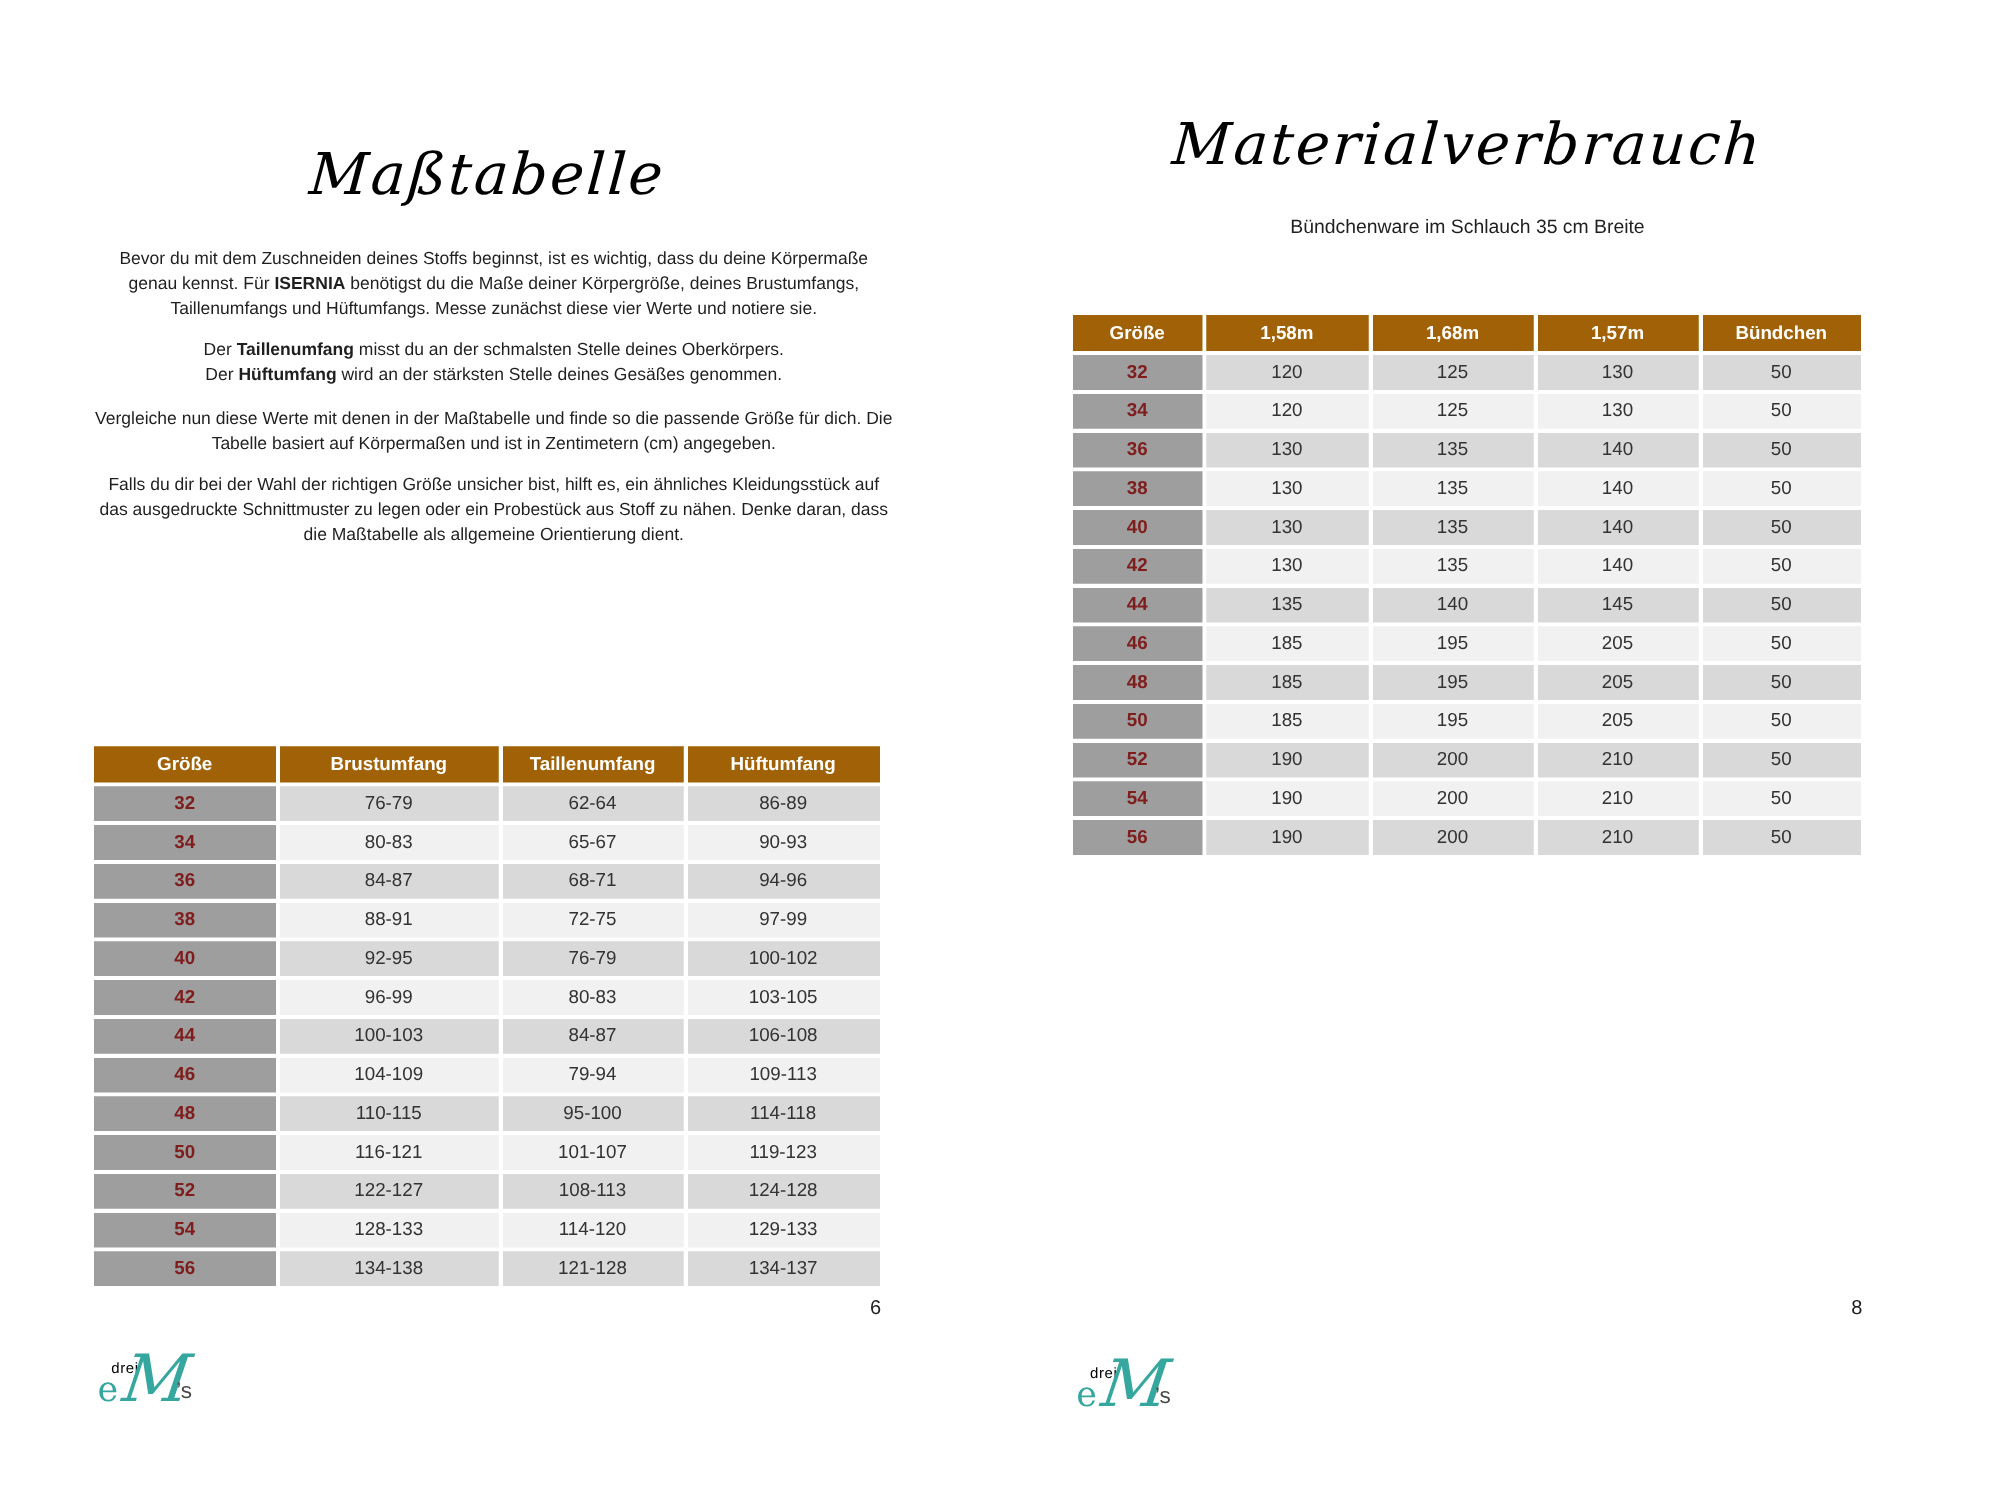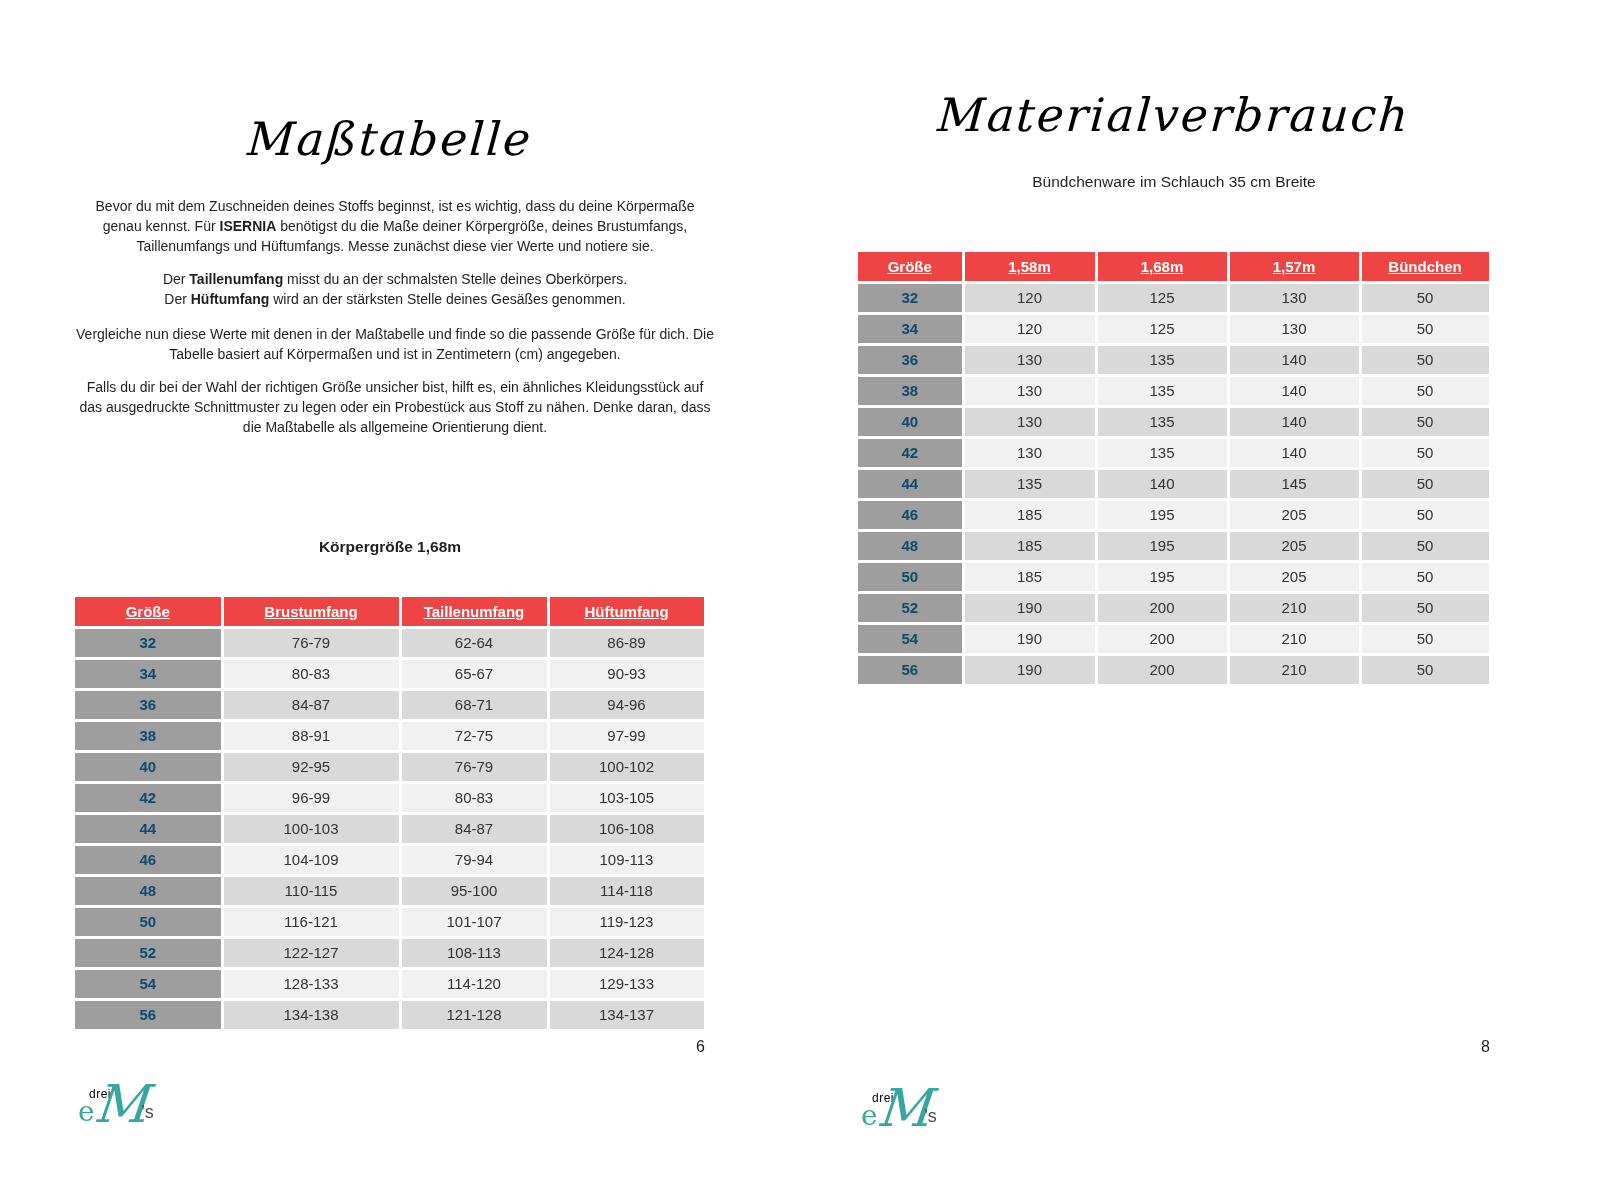--- a/index.html
+++ b/index.html
@@ -63,26 +63,26 @@
 
   table.data-table th, table.data-table td {
     border-right: 3px solid #ffffff;
     border-bottom: 3px solid #ffffff;
     text-align: center;
     vertical-align: middle;
     padding: 0;
     overflow: hidden;
   }
   table.data-table thead th {
-    background: #ef4444; color: #ffffff;
-    font-weight: 700; height: 30px; text-decoration: underline;
+    background: #a16207; color: #ffffff;
+    font-weight: 700; height: 30px;
   }
   table.data-table tbody tr { height: 31px; }
   table.data-table tbody th {
-    background: #9e9e9e; color: #0c4a6e; font-weight: 700;
+    background: #9e9e9e; color: #7f1d1d; font-weight: 700;
   }
   table.data-table tbody td { color: #333333; }
   table.data-table tbody tr:nth-child(odd)  td { background: #d9d9d9; }
   table.data-table tbody tr:nth-child(even) td { background: #f1f1f1; }
 
   .pagenum {
     position: absolute; top: 1038px; right: 0;
     font-size: 16px; color: #1f1f1f;
   }
 
@@ -122,21 +122,20 @@
 
   <div class="body-text">
     <p><span>Bevor du mit dem Zuschneiden deines Stoffs beginnst, ist es wichtig, dass du deine Körpermaße genau kennst. Für </span><span class="rich-bold">ISERNIA</span><span> benötigst du die Maße deiner Körpergröße, deines Brustumfangs, Taillenumfangs und Hüftumfangs. Messe zunächst diese vier Werte und notiere sie.</span></p>
     <p class="tight"><span>Der </span><span class="rich-bold">Taillenumfang</span><span> misst du an der schmalsten Stelle deines Oberkörpers.</span></p>
     <p class="tight-end"><span>Der </span><span class="rich-bold">Hüftumfang</span><span> wird an der stärksten Stelle deines Gesäßes genommen.</span></p>
     <p><span>Vergleiche nun diese Werte mit denen in der Maßtabelle und finde so die passende Größe für dich. Die Tabelle basiert auf Körpermaßen und ist in Zentimetern (cm) angegeben.</span></p>
     <p><span>Falls du dir bei der Wahl der richtigen Größe unsicher bist, hilft es, ein ähnliches Kleidungsstück auf das ausgedruckte Schnittmuster zu legen oder ein Probestück aus Stoff zu nähen. Denke daran, dass die Maßtabelle als allgemeine Orientierung dient.</span></p>
   </div>
 
   <div class="caption">
-      <div>Körpergröße 1,68m</div>
     </div>
 
   <table class="data-table" data-table="page_left.table">
     <colgroup>
       <col style="width:147px">
         <col style="width:178px">
       <col style="width:148px">
         <col style="width:157px">
     </colgroup>
   <thead>

